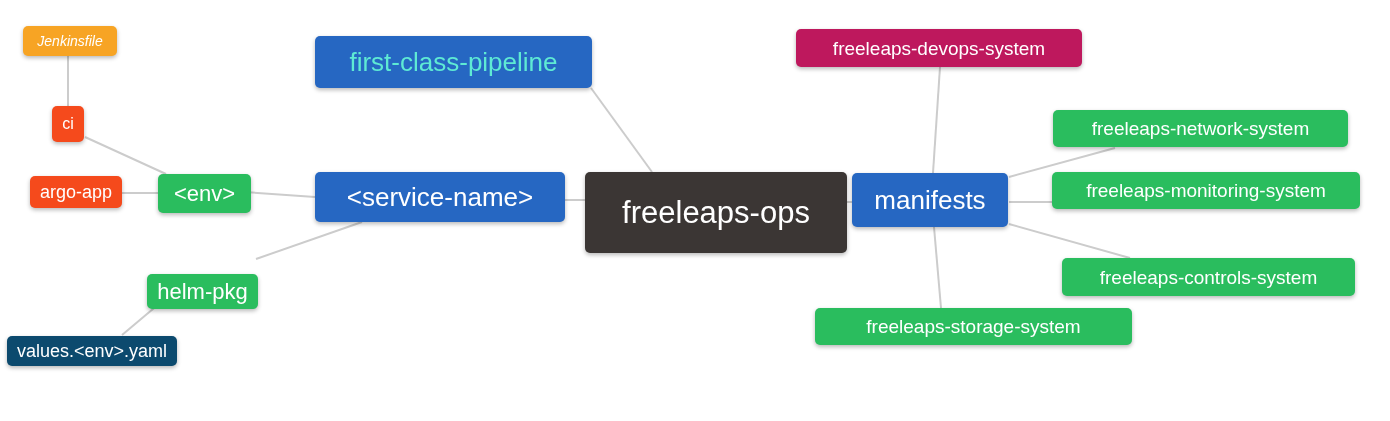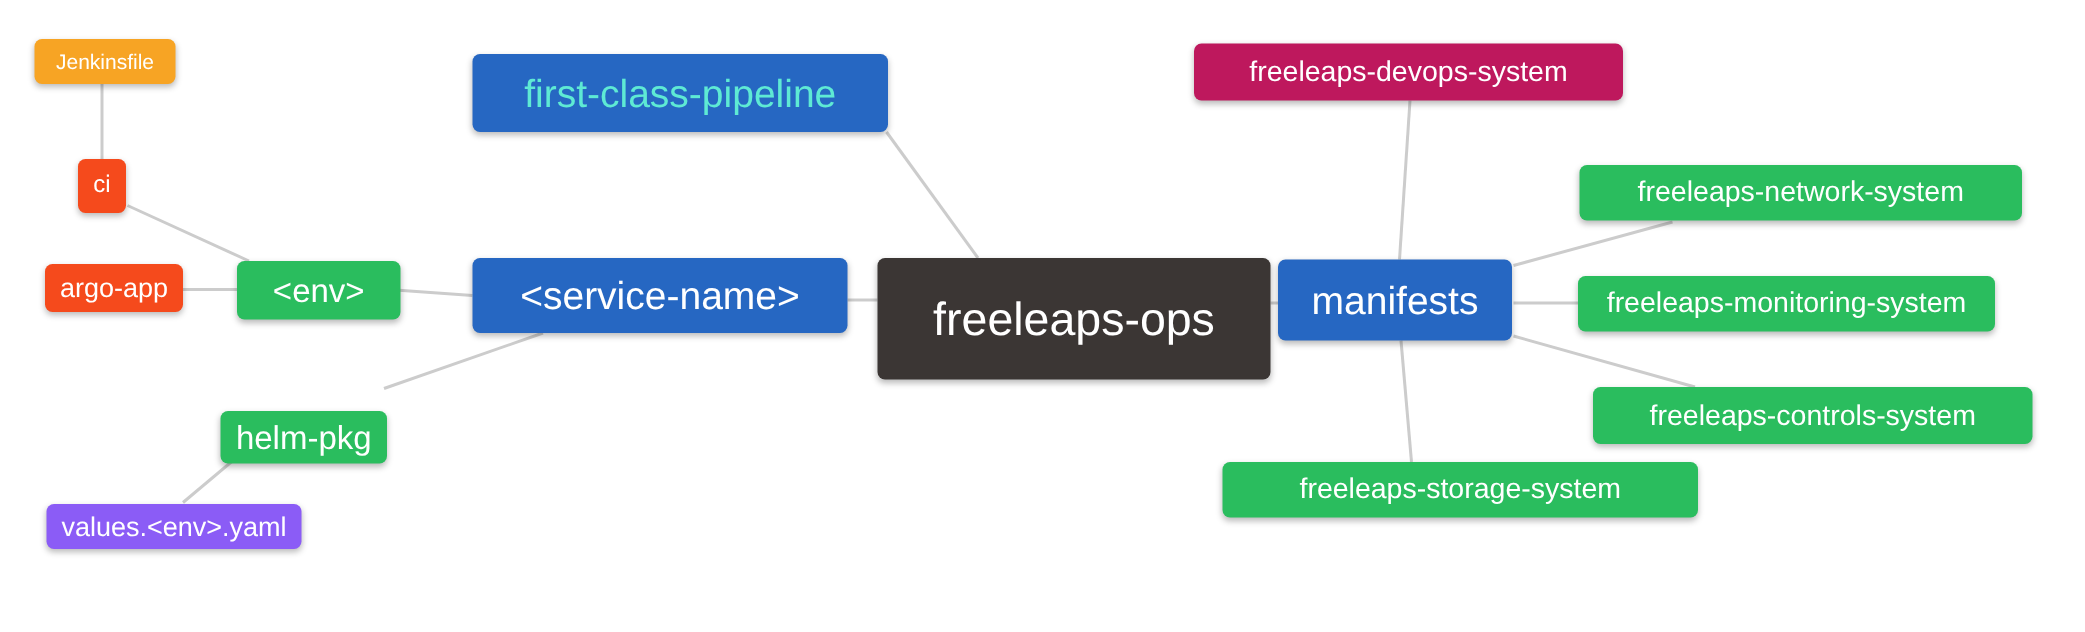--- a/index.html
+++ b/index.html
@@ -60,25 +60,25 @@
       <line x1="1009" y1="177" x2="1115" y2="148" stroke="#cccccc"></line>
       <line x1="1009" y1="202" x2="1052" y2="202" stroke="#cccccc"></line>
       <line x1="1009" y1="224" x2="1130" y2="258" stroke="#cccccc"></line>
       <line x1="934" y1="227" x2="941" y2="308" stroke="#cccccc"></line>
     </svg>
   <div>
       <div class="node" style="left: 585px; top: 172px; width: 262px; height: 81px; font-size: 31px; background: rgb(59, 54, 52); color: rgb(255, 255, 255);">freeleaps-ops</div>
       <div class="node" style="left: 315px; top: 36px; width: 277px; height: 52px; font-size: 26px; background: rgb(38, 103, 194); color: #5eead4;">first-class-pipeline</div>
       <div class="node" style="left: 315px; top: 172px; width: 250px; height: 50px; font-size: 26px; background: rgb(38, 103, 194); color: rgb(255, 255, 255);">&lt;service-name&gt;</div>
       <div class="node" style="left: 852px; top: 173px; width: 156px; height: 54px; font-size: 26px; background: rgb(38, 103, 194); color: rgb(255, 255, 255);">manifests</div>
-      <div class="node" style="left: 158px; top: 174px; width: 109px; height: 39px; font-size: 22px; background: rgb(42, 189, 94); color: rgb(255, 255, 255);">&lt;env&gt;</div>
+      <div class="node" style="left: 158px; top: 174px; width: 93px; height: 39px; font-size: 22px; background: rgb(42, 189, 94); color: rgb(255, 255, 255);">&lt;env&gt;</div>
       <div class="node" style="left: 147px; top: 258px; width: 111px; height: 35px; font-size: 22px; background: rgb(42, 189, 94); color: rgb(255, 255, 255); margin-top: 16px;">helm-pkg</div>
       <div class="node" style="left: 52px; top: 106px; width: 32px; height: 36px; font-size: 16px; background: rgb(245, 74, 28); color: rgb(255, 255, 255);">ci</div>
       <div class="node" style="left: 30px; top: 176px; width: 92px; height: 32px; font-size: 18px; background: rgb(245, 74, 28); color: rgb(255, 255, 255);">argo-app</div>
-      <div class="node" style="left: 7px; top: 336px; width: 170px; height: 30px; font-size: 18px; background: #8b5cf6; color: rgb(255, 255, 255); margin-left: 24px;">values.&lt;env&gt;.yaml</div>
-      <div class="node" style="left: 23px; top: 26px; width: 94px; height: 30px; font-size: 14px; background: rgb(247, 164, 36); color: rgb(255, 255, 255);">Jenkinsfile</div>
+      <div class="node" style="left: 7px; top: 336px; width: 170px; height: 30px; font-size: 18px; background: #0c4a6e; color: rgb(255, 255, 255);">values.&lt;env&gt;.yaml</div>
+      <div class="node" style="left: 23px; top: 26px; width: 94px; height: 30px; font-size: 14px; background: rgb(247, 164, 36); color: rgb(255, 255, 255); font-style: italic;">Jenkinsfile</div>
       <div class="node" style="left: 796px; top: 29px; width: 286px; height: 38px; font-size: 19px; background: #be185d; color: rgb(255, 255, 255);">freeleaps-devops-system</div>
       <div class="node" style="left: 1053px; top: 110px; width: 295px; height: 37px; font-size: 19px; background: rgb(42, 189, 94); color: rgb(255, 255, 255);">freeleaps-network-system</div>
-      <div class="node" style="left: 1052px; top: 184px; width: 278px; height: 37px; font-size: 19px; background: rgb(42, 189, 94); color: rgb(255, 255, 255);">freeleaps-monitoring-system</div>
+      <div class="node" style="left: 1052px; top: 172px; width: 308px; height: 37px; font-size: 19px; background: rgb(42, 189, 94); color: rgb(255, 255, 255);">freeleaps-monitoring-system</div>
       <div class="node" style="left: 1062px; top: 258px; width: 293px; height: 38px; font-size: 19px; background: rgb(42, 189, 94); color: rgb(255, 255, 255);">freeleaps-controls-system</div>
       <div class="node" style="left: 815px; top: 308px; width: 317px; height: 37px; font-size: 19px; background: rgb(42, 189, 94); color: rgb(255, 255, 255);">freeleaps-storage-system</div>
     </div>
 </div>
 
 </body></html>

